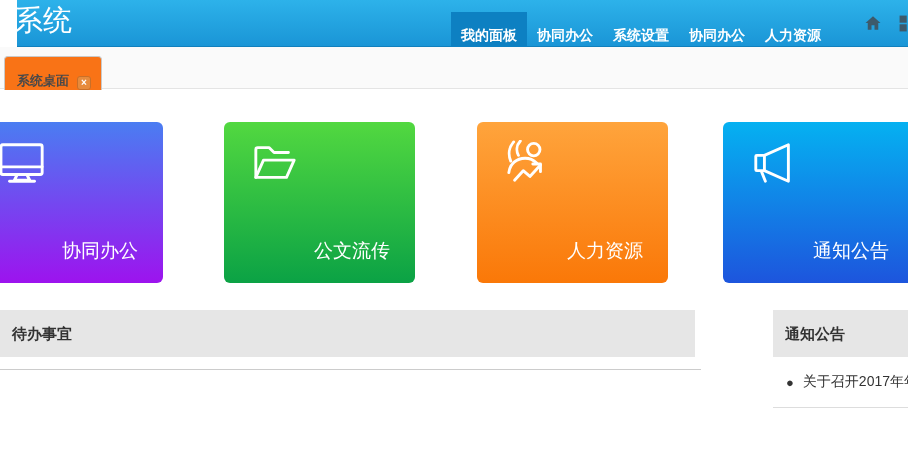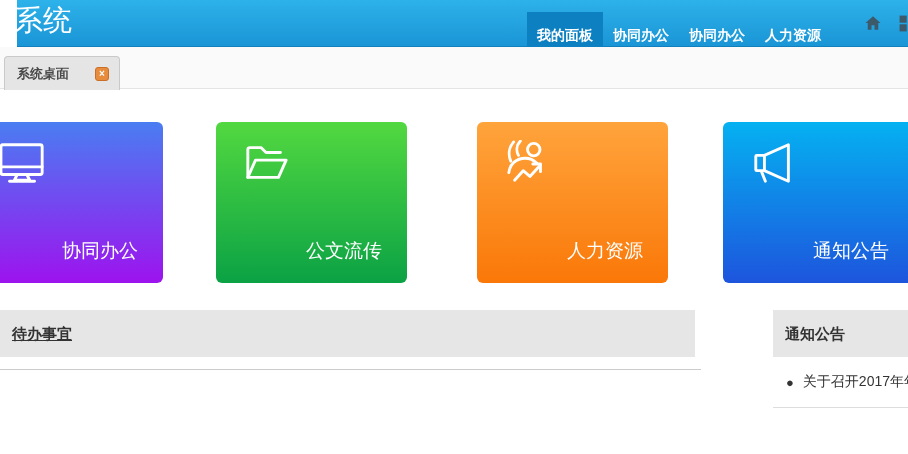--- a/index.html
+++ b/index.html
@@ -36,57 +36,57 @@
   }
   .topnav-icons .icon-btn { cursor: pointer; display: flex; }
 
   
   .tabbar {
     position: absolute; left: 0; top: 47px; width: 908px; height: 42px;
     background: #fafafa; border-bottom: 1px solid #e4e4e4; box-sizing: border-box;
   }
   .tab {
     position: absolute; left: 4px; top: 9px; height: 34px;
-    background: #e5e5e5; border: 1px solid #c9c9c9; border-bottom: none;
+    background: #f97316; border: 1px solid #c9c9c9; border-bottom: none;
     border-radius: 4px 4px 0 0;
-    display: flex; align-items: center; gap: 26px;
+    display: flex; align-items: flex-end; gap: 8px;
     padding: 0 10px 0 12px; box-sizing: border-box; cursor: pointer;
   }
   .tab-label { font-size: 13px; font-weight: 600; color: #494949; white-space: nowrap; }
   .tab-close {
     width: 14px; height: 14px; box-sizing: border-box;
     background: #e78b3c; border: 1px solid #c96f28; border-radius: 3px;
     color: #ffffff; font-size: 10px; line-height: 11px; text-align: center;
     font-weight: bold; cursor: pointer;
   }
 
   
   .tile {
     position: absolute; top: 122px; width: 191px; height: 161px;
     border-radius: 6px; cursor: pointer;
   }
   .t1 { left: -28px; }
-  .t2 { left: 216px; }
+  .t2 { left: 224px; }
   .t3 { left: 477px; }
   .t4 { left: 723px; }
   .tile-icon { position: absolute; left: 28px; top: 18px; width: 46px; height: 46px; }
   .tile-icon svg { width: 46px; height: 46px; stroke: #ffffff; fill: none;
                    stroke-width: 3; stroke-linecap: round; stroke-linejoin: round; }
   .tile-label {
     position: absolute; right: 25px; bottom: 19px;
     color: #ffffff; font-size: 19px; white-space: nowrap;
   }
 
   
   .panel-header {
     background: #e6e6e6; height: 47px; line-height: 47px;
     font-size: 15px; font-weight: 600; color: #333333;
     padding-left: 12px; box-sizing: border-box;
   }
-  .panel-todo-header { position: absolute; left: 0; top: 310px; width: 695px; text-decoration: underline; }
+  .panel-todo-header { position: absolute; left: 0; top: 310px; width: 695px; }
   .panel-todo-divider {
     position: absolute; left: 0; top: 369px; width: 701px; height: 1px; background: #cccccc;
   }
   .panel-notice { position: absolute; left: 773px; top: 310px; width: 140px; }
   .notice-list {
     list-style: none; margin: 0; padding: 16px 0 16px 13px;
     border-bottom: 1px solid #dddddd;
   }
   .notice-item {
     display: flex; align-items: center; gap: 9px;
@@ -96,20 +96,21 @@
 </style>
 </head>
 <body>
 
 <div class="topbar">
   <div class="app-title">系统</div>
 
   <ul class="topnav">
     <li class="nav-item active">我的面板</li>
     <li class="nav-item">协同办公</li>
+    <li class="nav-item">系统设置</li>
     <li class="nav-item">协同办公</li>
     <li class="nav-item">人力资源</li>
   </ul>
 
   <div class="topnav-icons">
     <span class="icon-btn">
       <svg width="18" height="18" viewBox="0 0 24 24" fill="#3d5a6b">
         <path d="M12 3 L2 12 h3 v9 h5 v-6 h4 v6 h5 v-9 h3 z"></path>
       </svg>
     </span>

